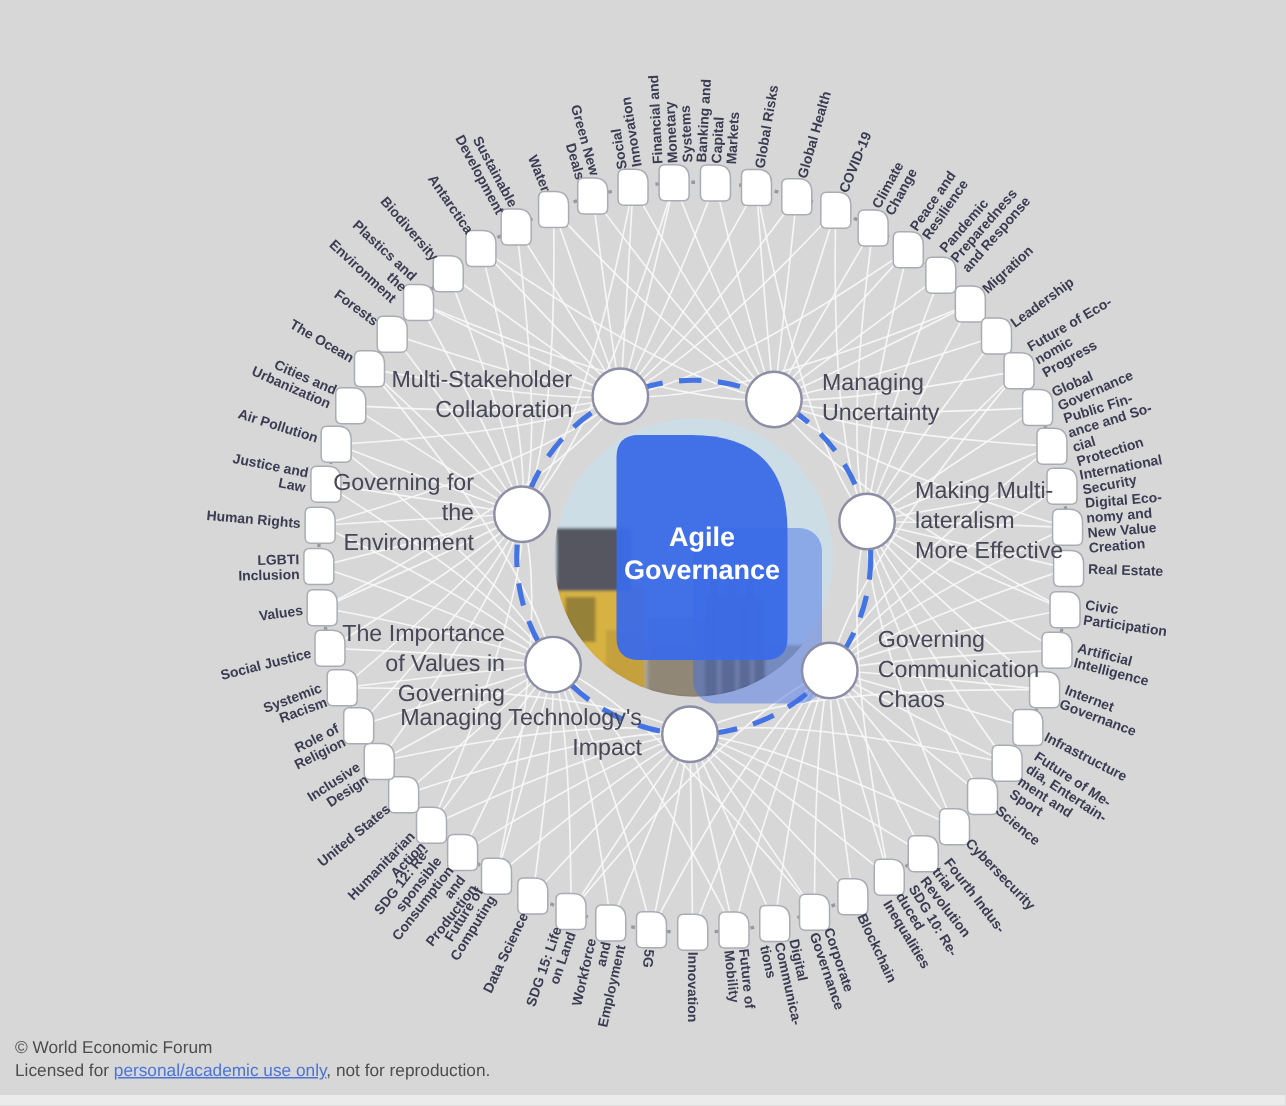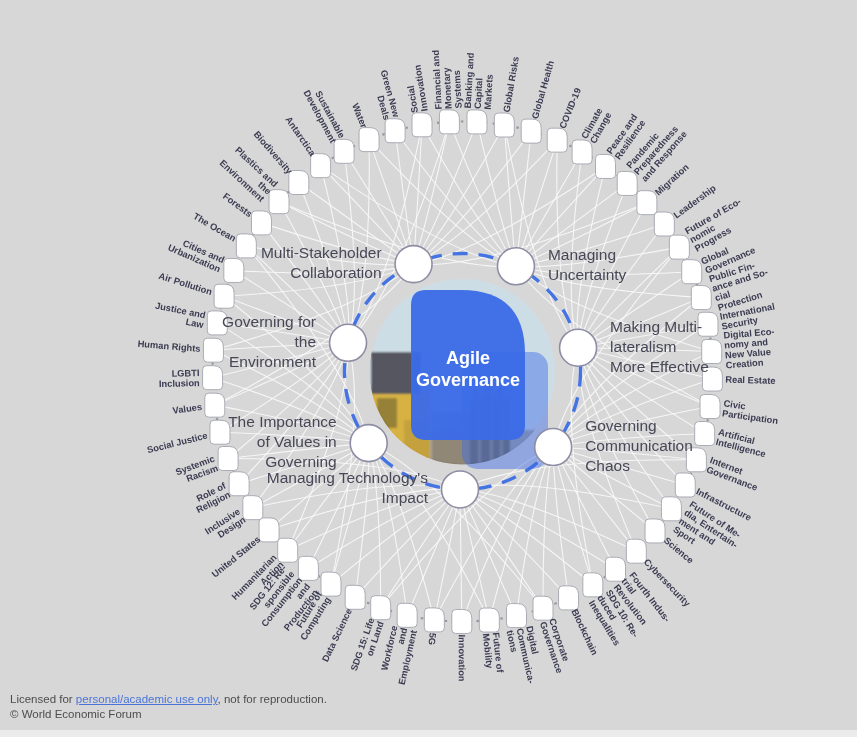--- a/index.html
+++ b/index.html
@@ -321,17 +321,17 @@
         <text x="585.1762858026968" y="431.010338318853" text-anchor="start" class="ilabel"><tspan x="585.1762858026968" dy="0">Governing</tspan><tspan x="585.1762858026968" dy="20">Communication</tspan><tspan x="585.1762858026968" dy="20">Chaos</tspan></text>
         <circle cx="459.999379718918" cy="489.4735008305248" r="18.5" fill="#ffffff" stroke="#8d8da5" stroke-width="1.6"></circle>
         <text x="427.999379718918" y="483.4735008305248" text-anchor="end" class="ilabel"><tspan x="427.999379718918" dy="0">Managing Technology's</tspan><tspan x="427.999379718918" dy="20">Impact</tspan></text>
         <circle cx="368.7054917101517" cy="443.1002109959571" r="18.5" fill="#ffffff" stroke="#8d8da5" stroke-width="1.6"></circle>
         <text x="336.7054917101517" y="427.1002109959571" text-anchor="end" class="ilabel"><tspan x="336.7054917101517" dy="0">The Importance</tspan><tspan x="336.7054917101517" dy="20">of Values in</tspan><tspan x="336.7054917101517" dy="20">Governing</tspan></text>
         <circle cx="348.04078150293225" cy="342.81050190330086" r="18.5" fill="#ffffff" stroke="#8d8da5" stroke-width="1.6"></circle>
         <text x="316.04078150293225" y="326.81050190330086" text-anchor="end" class="ilabel"><tspan x="316.04078150293225" dy="0">Governing for</tspan><tspan x="316.04078150293225" dy="20">the</tspan><tspan x="316.04078150293225" dy="20">Environment</tspan></text>
       </g>
     </svg>
   <div class="footer">
+    <div>© World Economic Forum</div>
     <div><span>Licensed for </span><a href="#">personal/academic use only</a><span>, not for reproduction.</span></div>
-    <div>© World Economic Forum</div>
   </div>
   <div class="bottom-strip"></div>
 </div>
 
 </body></html>

